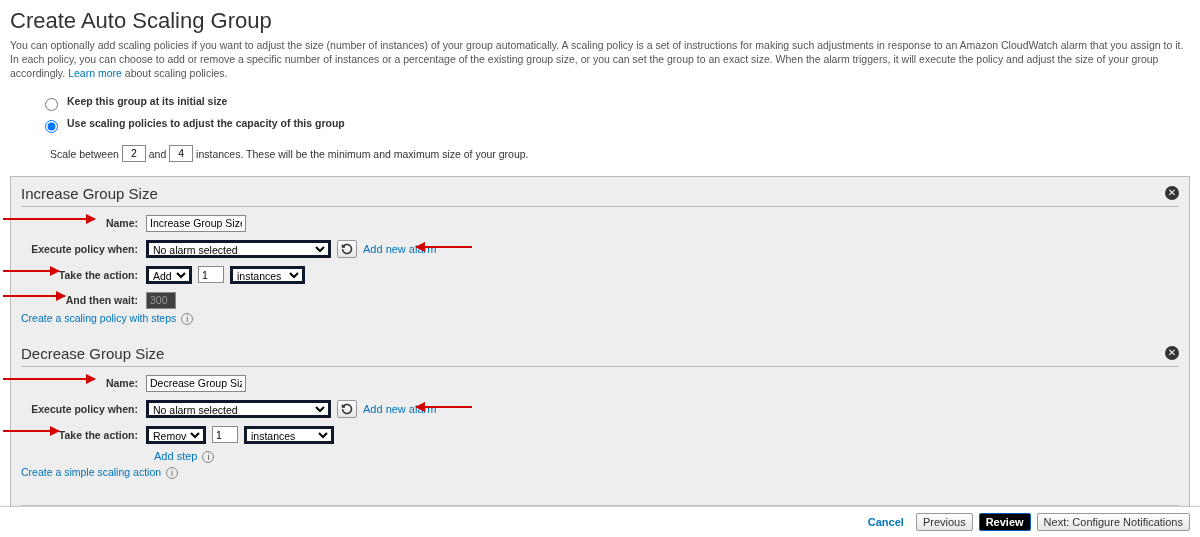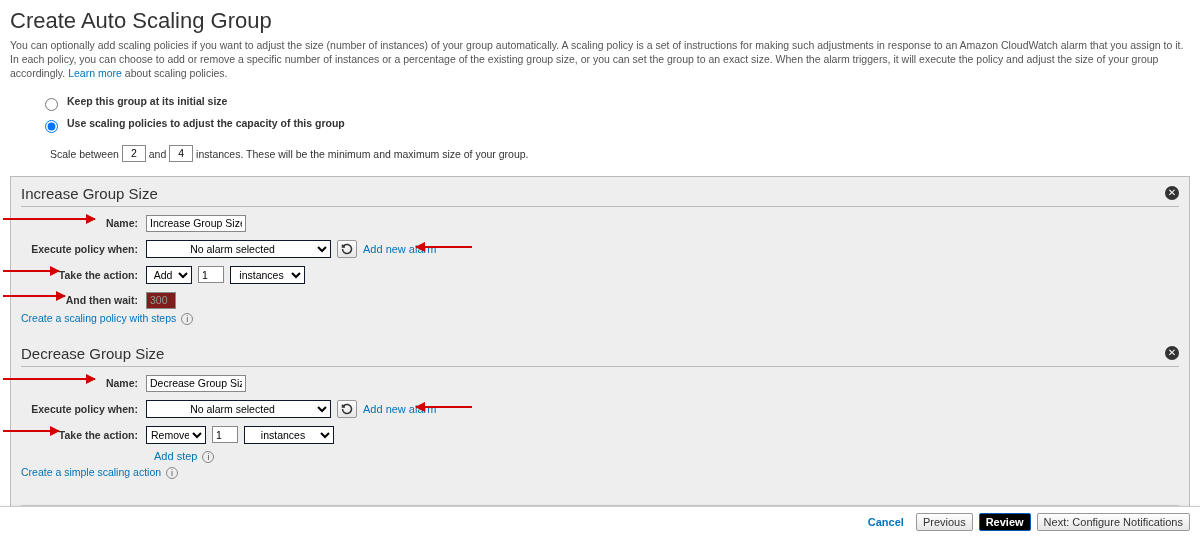--- a/index.html
+++ b/index.html
@@ -105,28 +105,27 @@
   }
   input[type=text].txt {
     border: 1px solid #888;
     font-size: 10.5px;
     padding: 1px 3px;
     height: 17px;
   }
   .name-input { width: 100px; }
   select.sel {
     font-size: 10.5px;
-    border: 1px solid #0f172a;
+    border: 3px solid #0f172a;
     background: #fff;
     height: 18px;
-    text-align: center;
   }
   .alarm-select { width: 185px; }
   .small-num { width: 26px; }
-  .sec-num { width: 30px; background:#7f1d1d; color:#999; }
+  .sec-num { width: 30px; background:#404040; color:#999; }
   .btn {
     display: inline-flex;
     align-items: center;
     justify-content: center;
     border: 1px solid #999;
     background: linear-gradient(#fefefe,#e6e6e6);
     border-radius: 2px;
     font-size: 11px;
     padding: 2px 6px;
     cursor: pointer;

